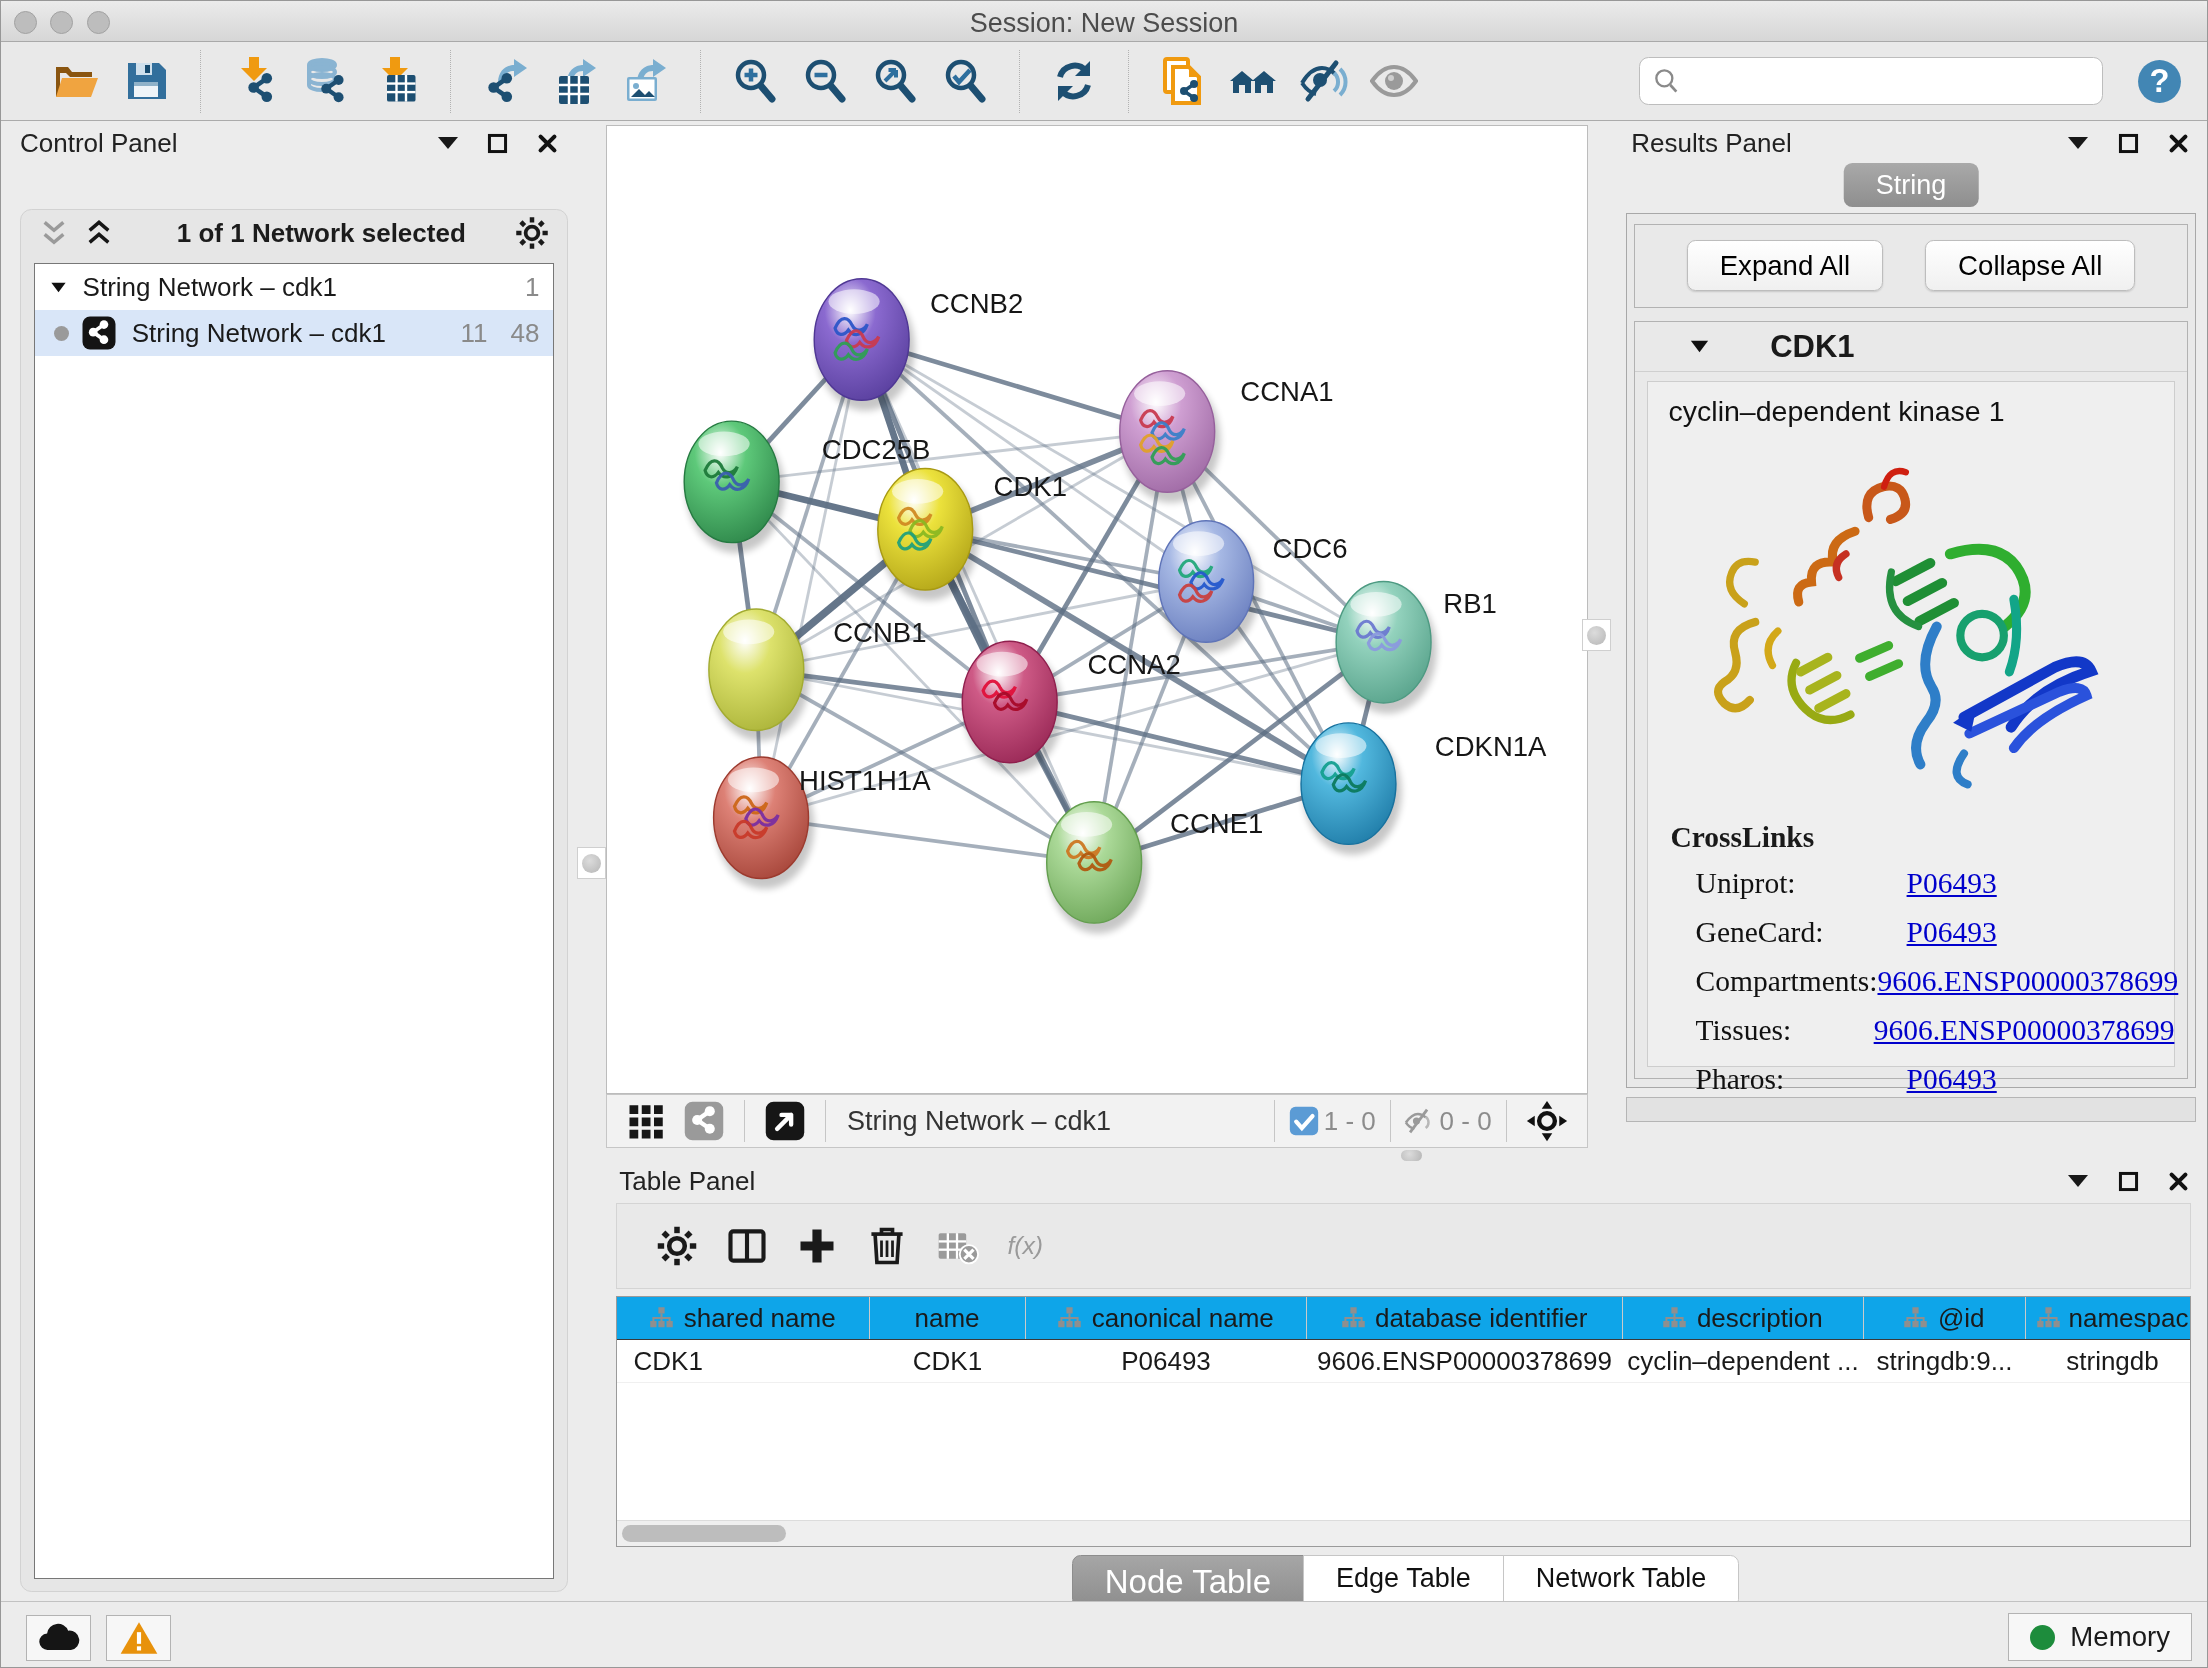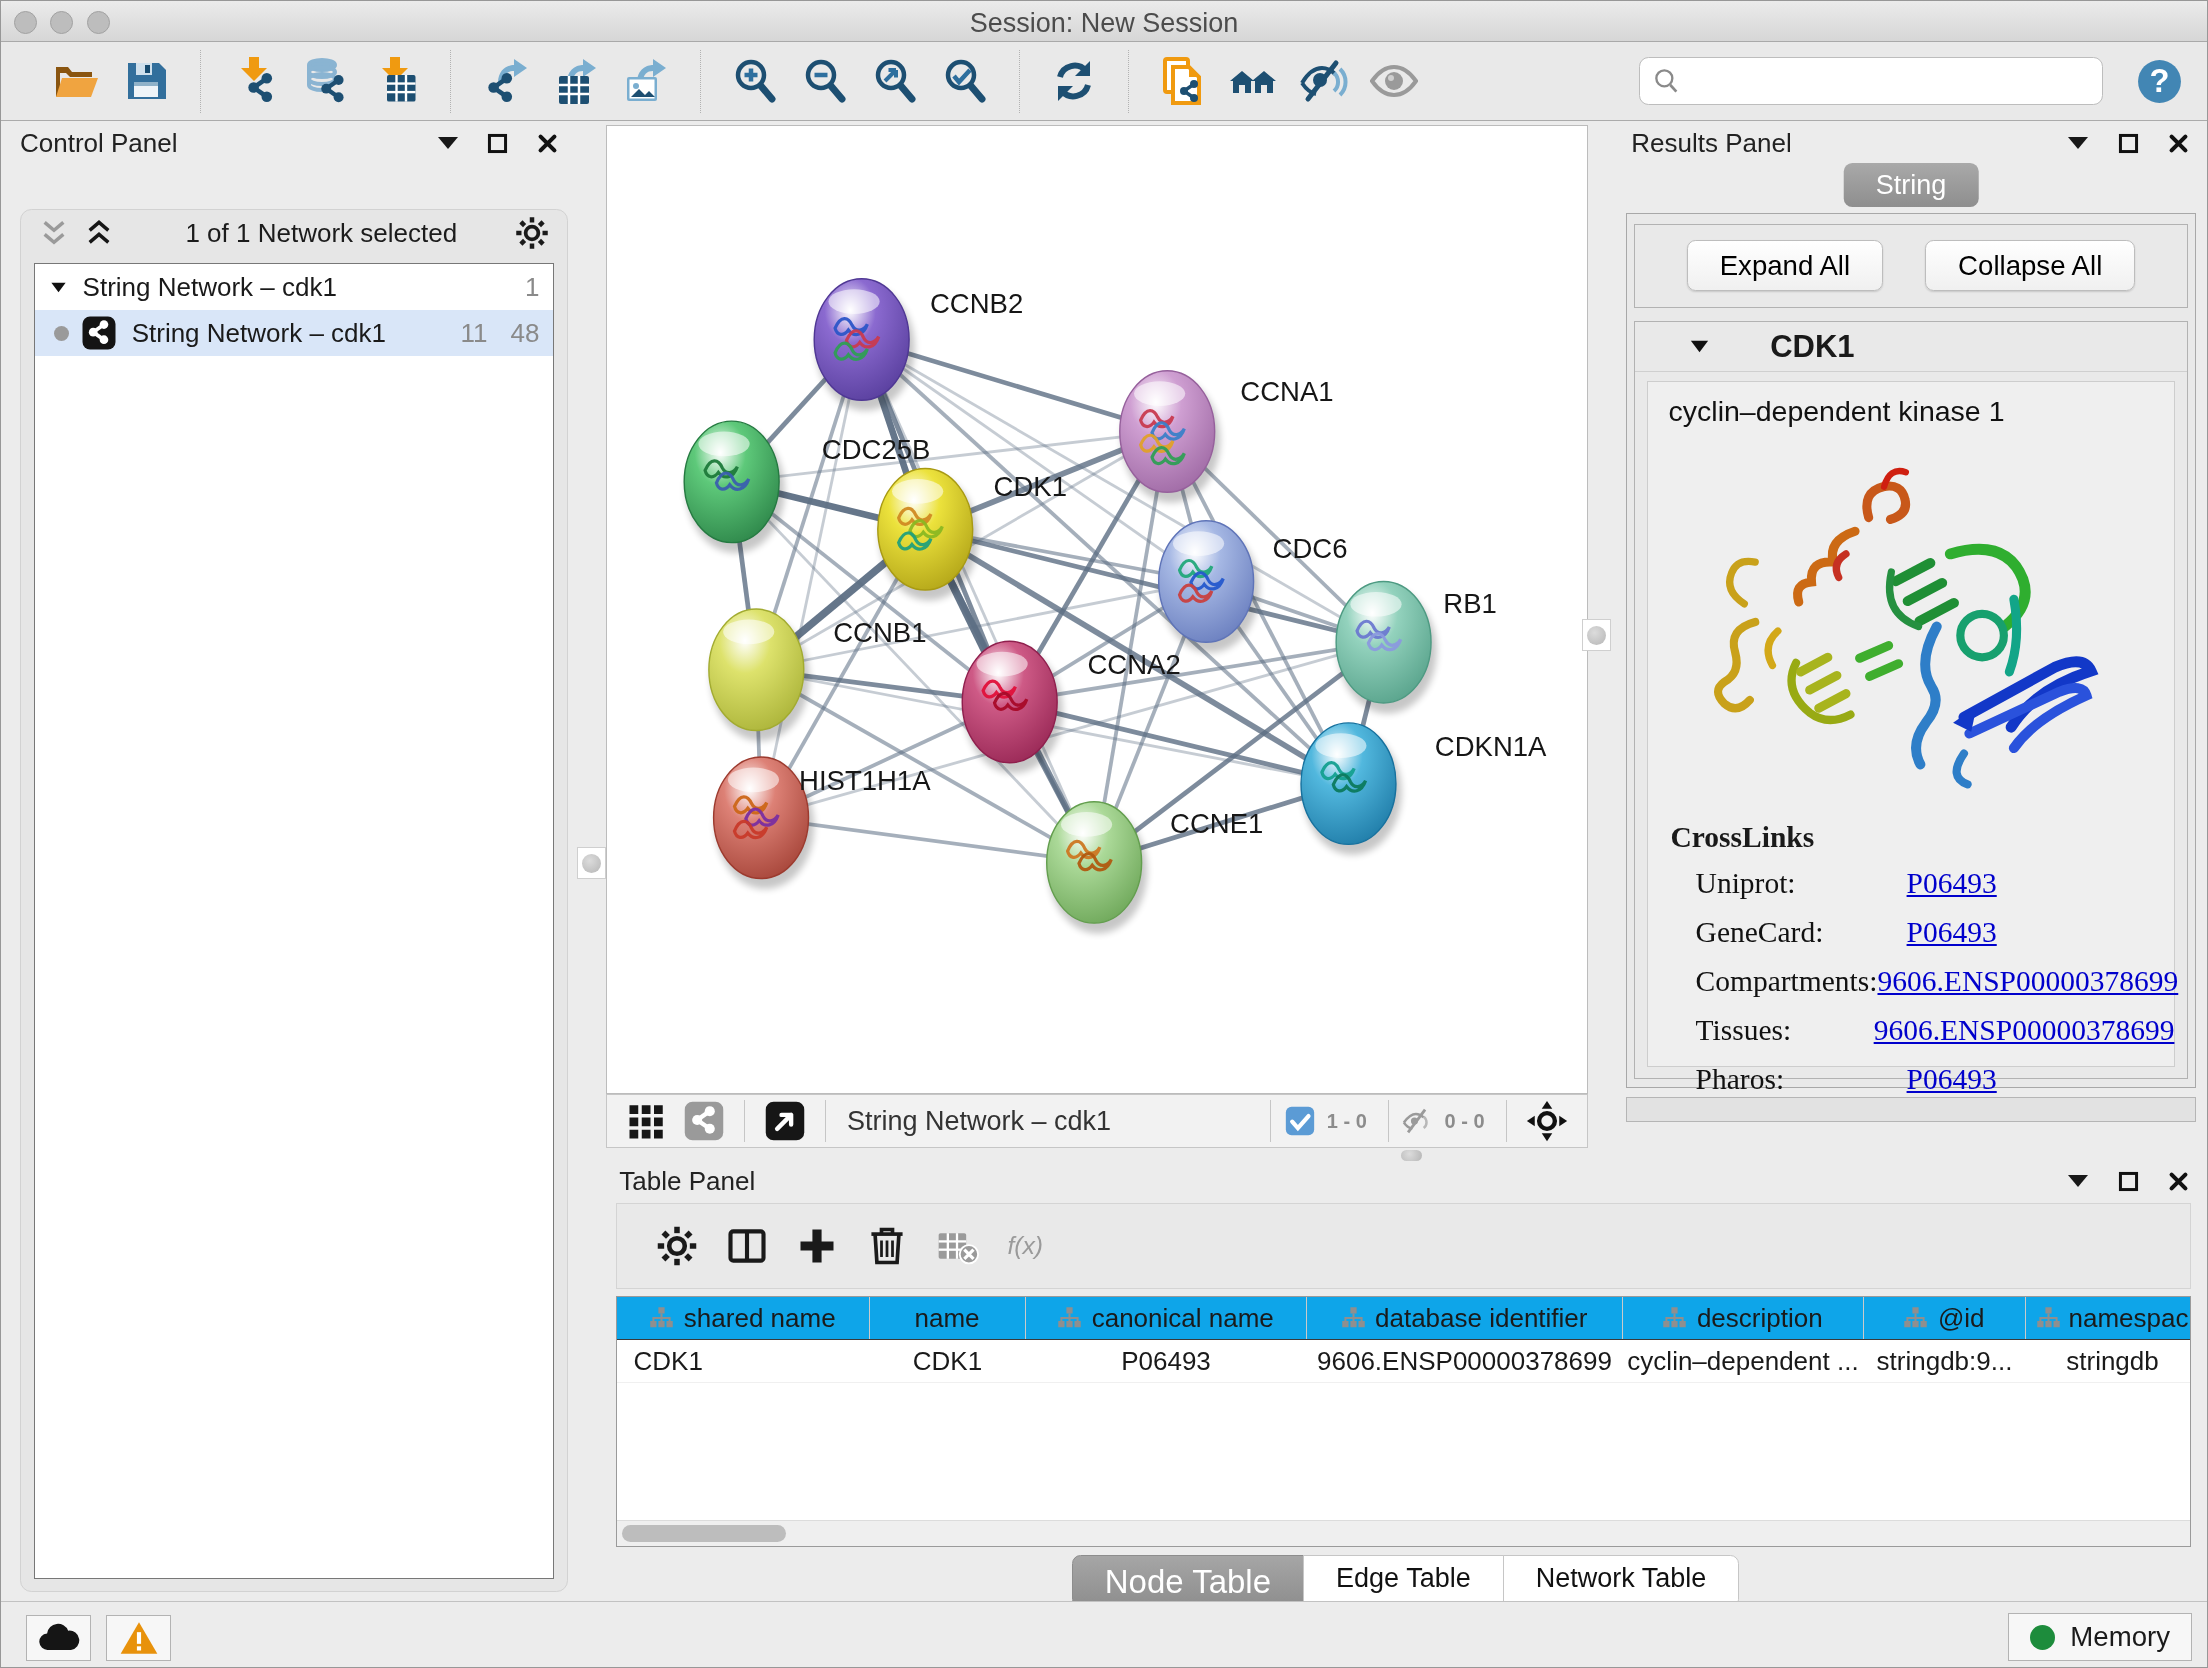--- a/index.html
+++ b/index.html
@@ -38,41 +38,41 @@
   #cp-tabs{display:flex;margin:3.8px 0 0 55px;}
   .seg-tab{font-size:26px;padding:5.7px 28.5px;background:#fff;border:1px solid #c6c6c6;color:#111;
     cursor:pointer;margin-right:-1px;}
   .seg-tab:first-child{border-radius:8.6px 0 0 8.6px;}
   .seg-tab:last-child{border-radius:0 8.6px 8.6px 0;}
   .seg-tab.sel{background:linear-gradient(#a6a6a6,#8d8d8d);color:#fff;border-color:#8d8d8d;border-radius:8.6px;}
   #cp-box{position:absolute;top:84px;left:13.3px;right:5.7px;bottom:9.5px;background:#e6e6e6;
     border:1px solid #d2d2d2;border-radius:11.4px;}
   #cp-status{display:flex;align-items:center;height:46px;padding:0 17px;}
   #cp-status .chev{width:32px;height:32px;margin-right:13.3px;cursor:pointer;}
-  #cp-status .txt{flex:1;text-align:center;font-size:26px;color:#1c1c1c;}
+  #cp-status .txt{flex:1;text-align:center;font-size:26px;color:#1c1c1c;font-weight:bold;}
   #cp-status .gear{width:36px;height:36px;cursor:pointer;}
   #cp-tree{position:absolute;top:53px;left:13.3px;right:13.3px;bottom:11.4px;background:#fff;
     border:1.9px solid #777;}
   .tree-row{display:flex;align-items:center;height:46px;font-size:26px;padding:0 13.3px;cursor:pointer;}
   .tree-row.sel{background:#d9e6f8;}
   .tree-row .cnt{color:#8a8a8a;margin-left:23px;}
   .tree-row .lbl{margin-left:15px;}
   .tree-row .spacer{flex:1;}
   .dot{width:15px;height:15px;border-radius:50%;background:#9a9a9a;margin:0 11.4px 0 5.7px;}
   .badge{width:36px;height:36px;}
   
   #net-area{position:absolute;left:605px;top:124px;width:982px;height:969px;background:#fff;
     border:1px solid #bcbcbc;box-sizing:border-box;}
   #net-status{position:absolute;left:605px;top:1093px;width:982px;height:54px;background:#f2f2f2;
     border:1px solid #c6c6c6;box-sizing:border-box;display:flex;align-items:center;padding:0 11.4px;}
   #net-status .ns-icon{width:42px;height:42px;margin:0 7.6px;cursor:pointer;}
   #net-status .ns-sep{width:0;height:42px;border-left:1px solid #c6c6c6;margin:0 11.4px;}
   #net-status .ns-title{font-size:27px;color:#333;margin-left:9.5px;}
   #net-status .ns-right{margin-left:auto;display:flex;align-items:center;}
-  #net-status .ns-num{font-size:20px;color:#8c8c8c;margin:0 10px;font-weight:bold;}
+  #net-status .ns-num{font-size:26px;color:#8c8c8c;margin:0 3px;}
   #net-status .ns-small{width:34px;height:34px;}
   
   .hsplit,.vsplit{position:absolute;background:#fff;border:1px solid #cfcfcf;display:flex;align-items:center;justify-content:center;}
   .knob{background:radial-gradient(circle at 40% 35%,#dcdcdc,#b5b5b5);border-radius:50%;}
   
   #results-panel{position:absolute;left:1617px;top:124px;width:586px;height:1035px;}
   #string-tab{position:absolute;left:50%;transform:translateX(-50%);top:38px;
     background:linear-gradient(#a9a9a9,#8e8e8e);color:#fff;font-size:27px;padding:6.7px 32px;
     border-radius:8.6px;cursor:pointer;}
   #rp-box{position:absolute;top:88px;left:7.6px;right:7.6px;height:873px;border:1.9px solid #a8a8a8;background:#e9e9e9;}

